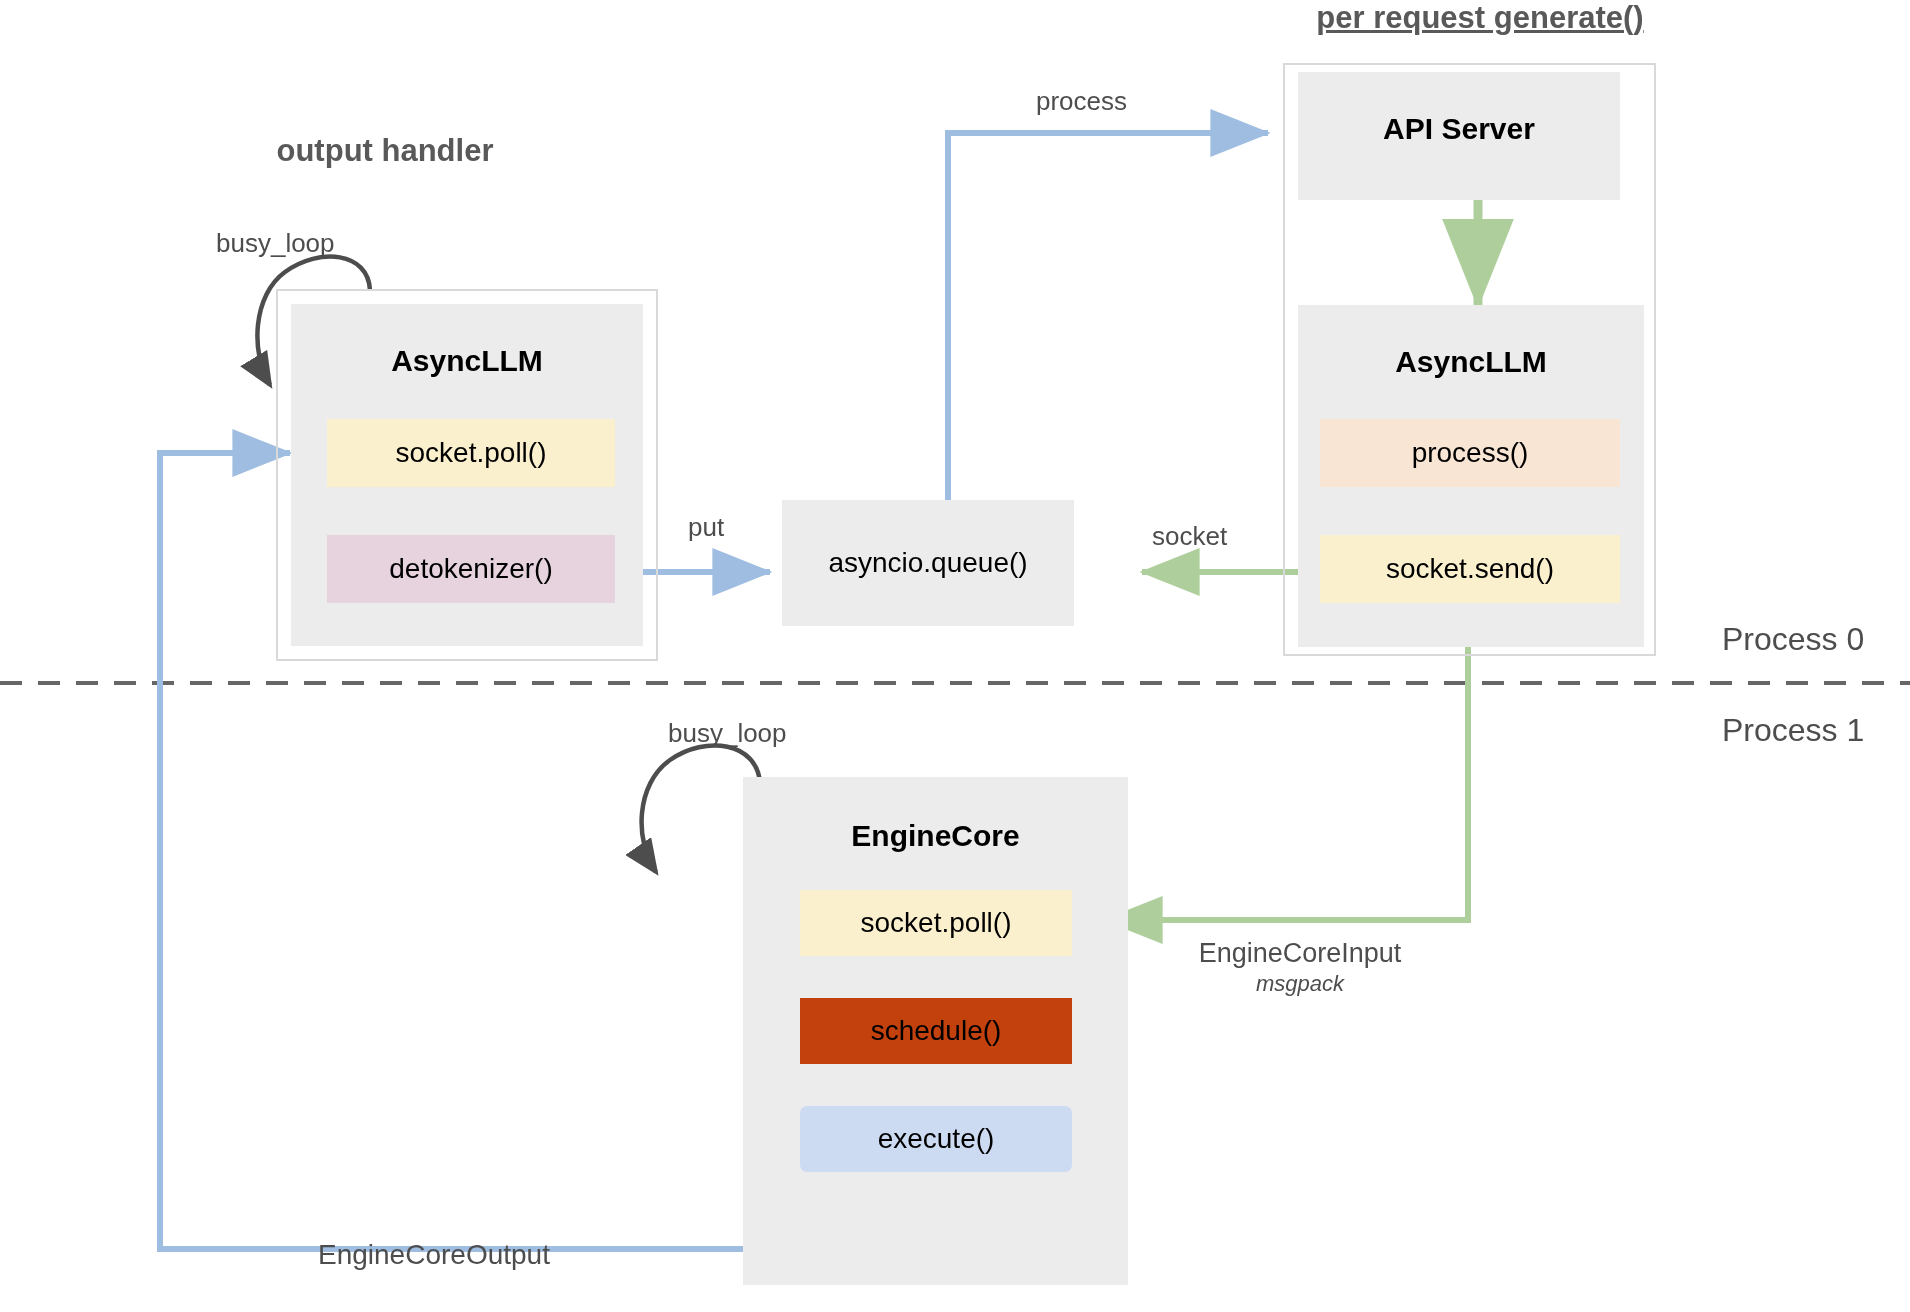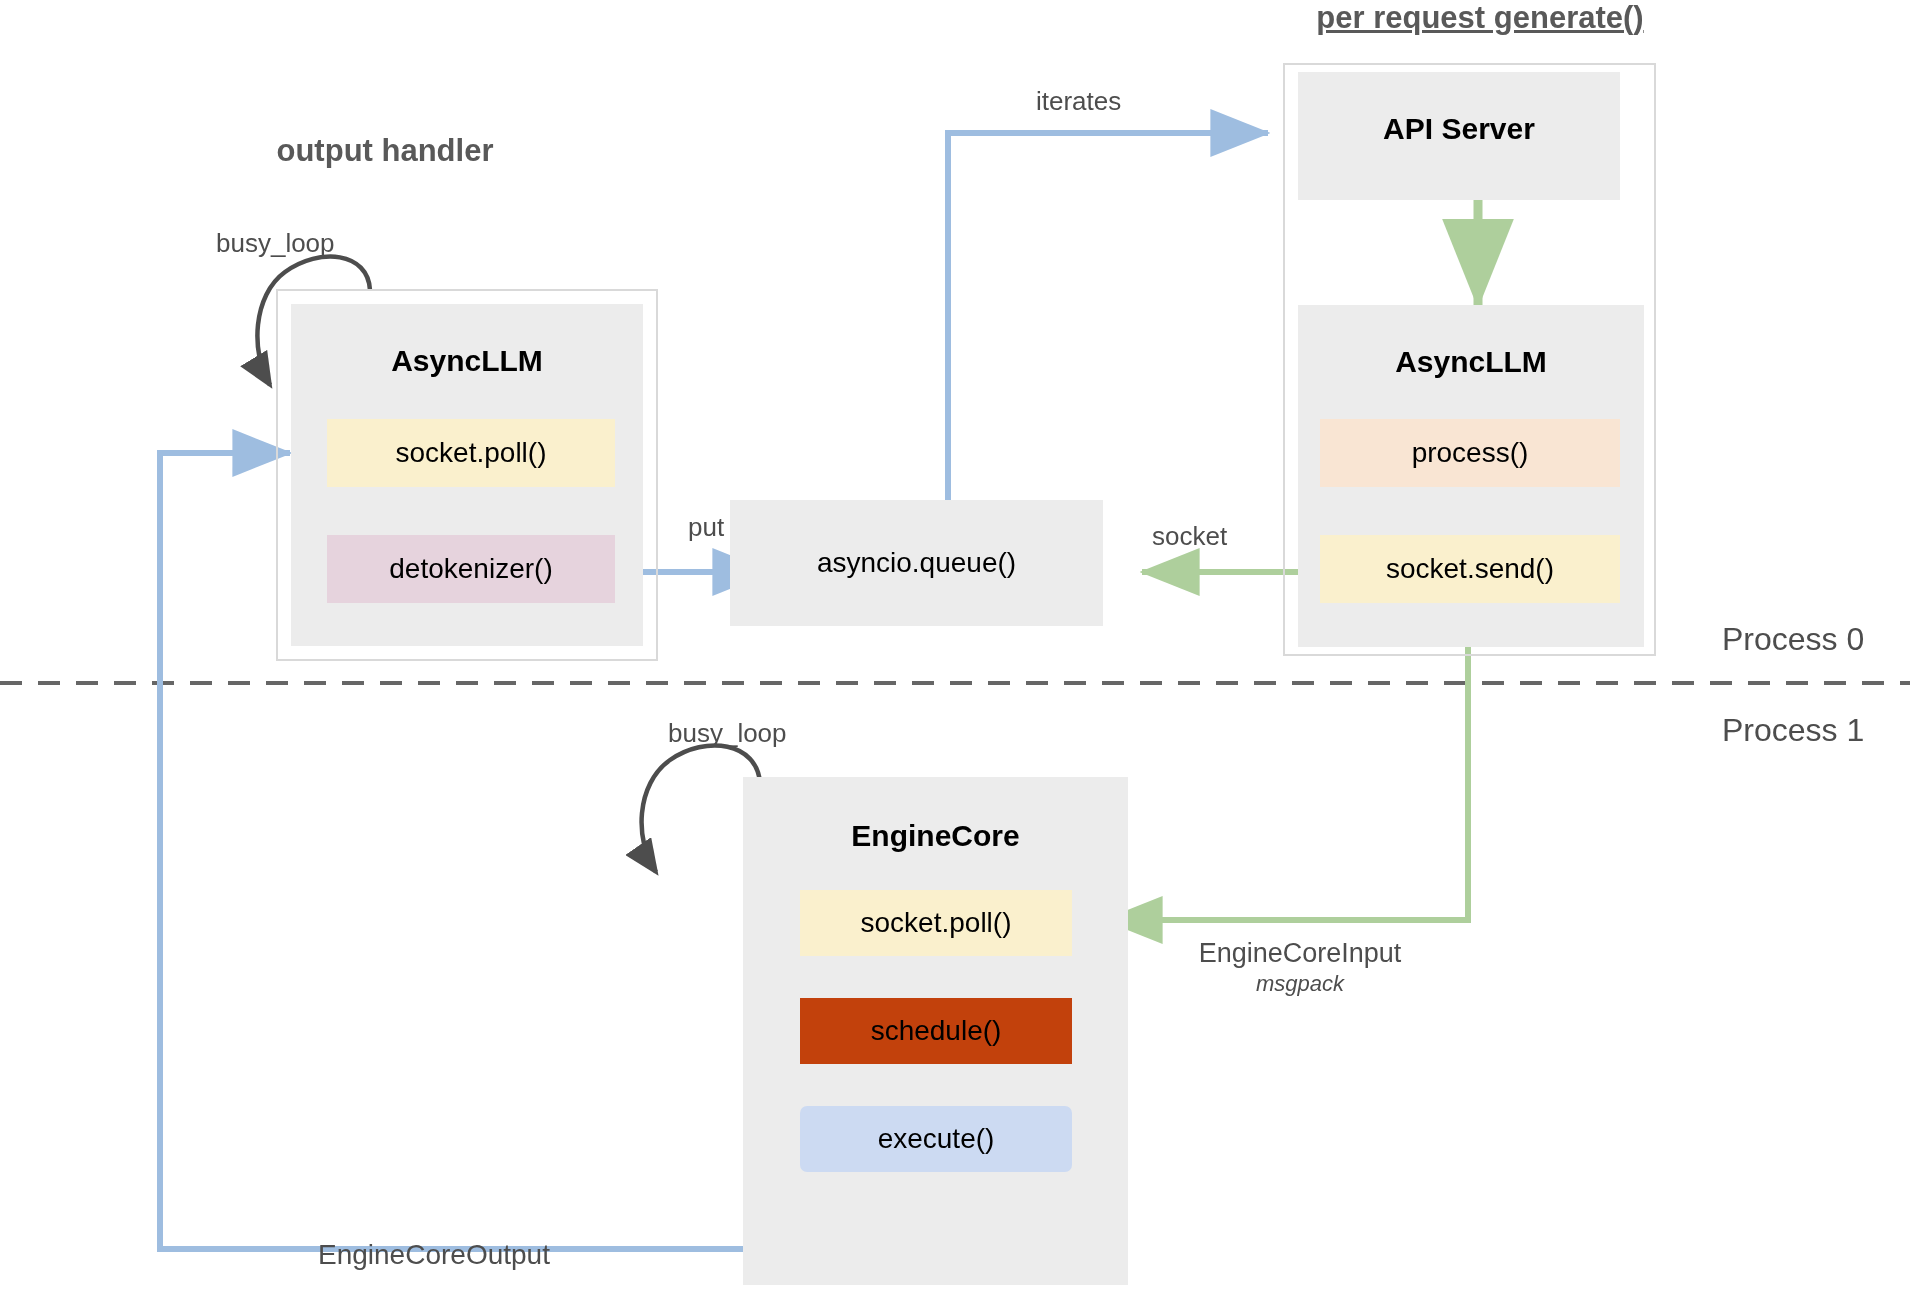--- a/index.html
+++ b/index.html
@@ -160,27 +160,27 @@
   <div class="abs comp-box" style="left:291px; top:304px; width:352px; height:342px;">
     <div class="comp-title" style="margin-top:40px;">AsyncLLM</div>
   </div>
 
   <div class="abs method-box m-yellow" style="left:327px; top:419px; width:288px; height:68px;">socket.poll()</div>
 
   <div class="abs method-box m-pink" style="left:327px; top:535px; width:288px; height:68px;">detokenizer()</div>
 
   <div class="abs edge-label" style="left:216px; top:228px;">busy_loop</div>
 
-  <div class="abs plain-node" style="left:730px; top:500px; width:373px; height:126px;">asyncio.queue()</div>
+  <div class="abs plain-node" style="left:782px; top:500px; width:292px; height:126px;">asyncio.queue()</div>
 
   <div class="abs edge-label" style="left:688px; top:512px;">put</div>
 
   <div class="abs edge-label" style="left:1152px; top:521px;">socket</div>
 
-  <div class="abs edge-label" style="left:1036px; top:86px;">iterates</div>
+  <div class="abs edge-label" style="left:1036px; top:86px;">process</div>
 
   <div class="abs outer-box" style="left:1283px; top:63px; width:373px; height:593px;"></div>
 
   <div class="abs comp-box" style="left:1298px; top:72px; width:322px; height:128px;">
     <div class="comp-title" style="margin-top:40px;">API Server</div>
   </div>
 
   <div class="abs comp-box" style="left:1298px; top:305px; width:346px; height:342px;">
     <div class="comp-title" style="margin-top:40px;">AsyncLLM</div>
   </div>

